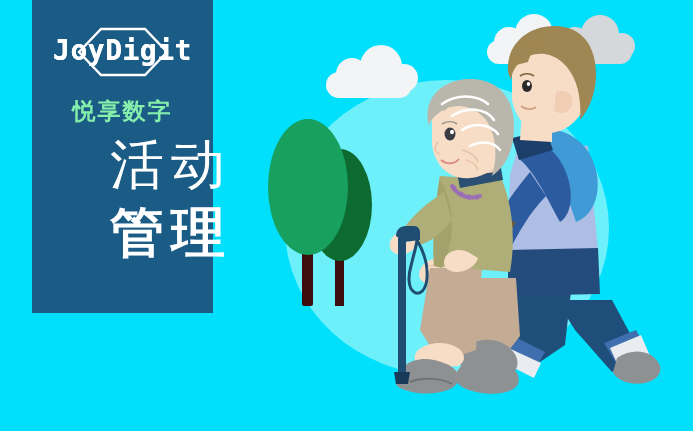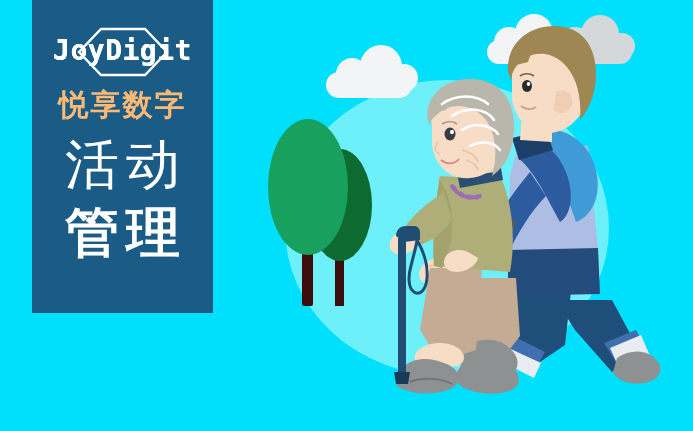--- a/index.html
+++ b/index.html
@@ -52,33 +52,34 @@
     color: #ffffff;
     font-family: "DejaVu Sans Mono", monospace;
     font-size: 28px;
     font-weight: bold;
     letter-spacing: 0.5px;
     line-height: 30px;
     z-index: 2;
     text-shadow: 0 0 0 #fff;
   }
   #brand-cn {
-    margin-top: 7px;
-    color: #fdba74;
-    font-size: 30px;
+    margin-top: 18px;
+    color: #86efac;
+    font-size: 23px;
     font-weight: bold;
     letter-spacing: 2px;
     font-family: "DejaVu Sans", sans-serif;
   }
   #title-lines {
     position: absolute;
     left: 0;
     top: 131px;
     width: 100%;
     text-align: center;
+    padding-left: 45px;
   }
   .title-line {
     color: #ffffff;
     font-family: "DejaVu Sans", sans-serif;
     font-size: 54px;
     line-height: 68px;
     letter-spacing: 7px;
     text-indent: 7px;
   }
   .title-line.thin { font-weight: normal; }

